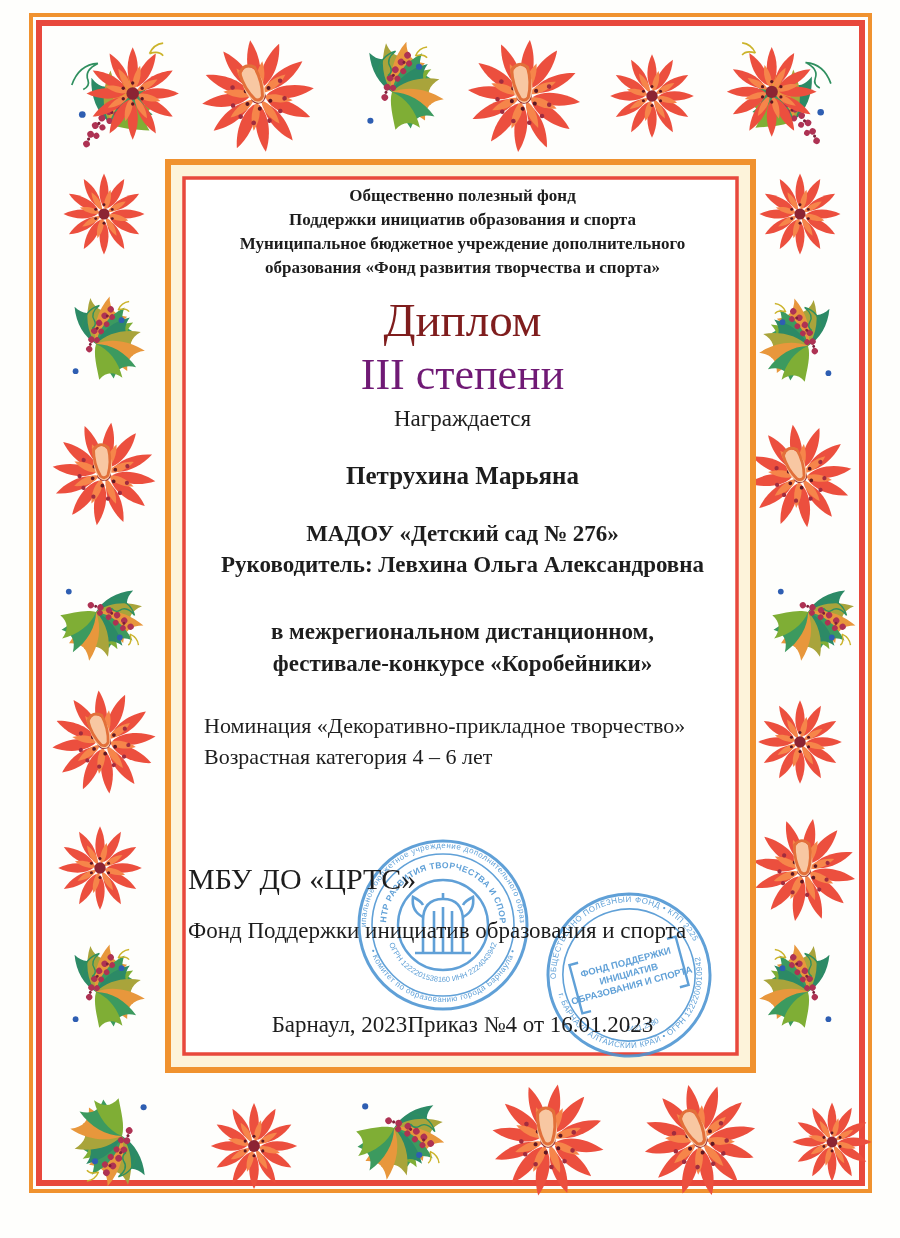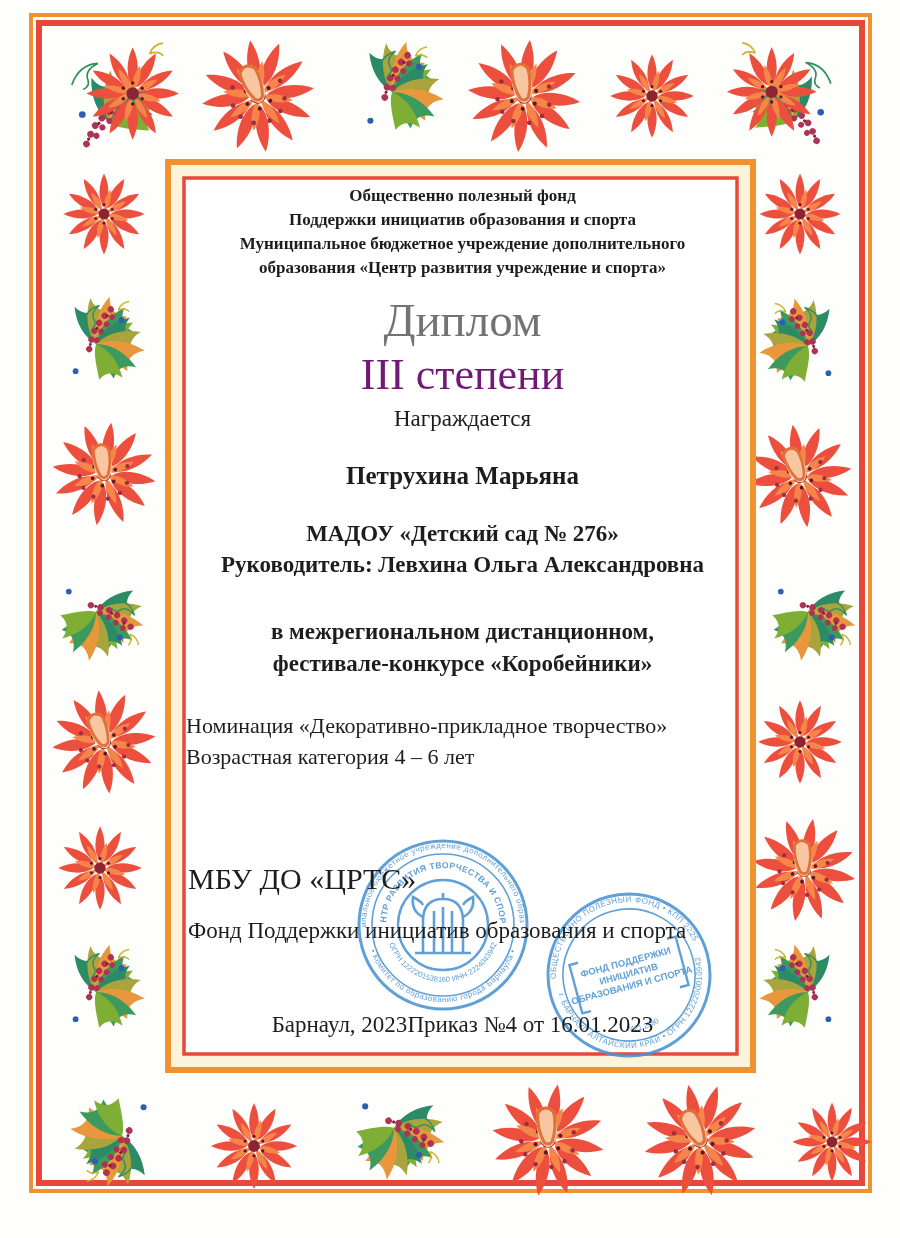--- a/index.html
+++ b/index.html
@@ -8,27 +8,27 @@
     font-family:"Liberation Serif","DejaVu Serif",serif;color:#1d1d1d;overflow:hidden;
   }
   svg{display:block;}
   .border-art{position:absolute;left:0;top:0;z-index:0;}
   
   .content{
     position:absolute;left:186px;top:178px;width:553px;height:878px;
     z-index:3;text-align:center;
   }
   .hdr{font-weight:bold;font-size:17px;line-height:24px;margin-top:6px;}
-  .title1{color:#737373;font-size:47px;line-height:52px;margin-top:14px;font-weight:400;}
+  .title1{color:#7f1d1d;font-size:47px;line-height:52px;margin-top:14px;font-weight:400;}
   .title2{color:#701a75;font-size:44px;line-height:50px;margin-top:4px;font-weight:400;}
   .awarded{font-size:23px;margin-top:6px;}
   .recipient{font-size:25px;font-weight:bold;margin-top:30px;}
   .inst{font-size:23px;font-weight:bold;line-height:31px;margin-top:28px;}
   .event{font-size:23px;font-weight:bold;line-height:32px;margin-top:36px;}
-  .nomin{font-size:22px;line-height:31px;margin-top:30px;text-align:left;padding-left:0;}
+  .nomin{font-size:22px;line-height:31px;margin-top:30px;text-align:left;padding-left:18px;}
   .issuer1{position:absolute;left:2px;top:684px;font-size:30px;text-align:left;}
   .issuer2{position:absolute;left:2px;top:740px;font-size:23px;text-align:left;white-space:nowrap;}
   .bottomrow{position:absolute;left:2px;top:834px;width:549px;display:flex;justify-content:center;font-size:23px;}
   .stamp{position:absolute;z-index:2;opacity:.88;}
   .stamp-left{left:355px;top:837px;}
   .stamp-right{left:544px;top:890px;transform:rotate(-15deg);}
   .stamp text{fill:#4b94d2;font-family:"Liberation Sans","DejaVu Sans",sans-serif;}
 </style>
 </head>
 <body>
@@ -215,21 +215,21 @@
     <text x="0" y="-10" text-anchor="middle" font-size="9.5" font-weight="bold">ФОНД ПОДДЕРЖКИ</text>
     <text x="0" y="2" text-anchor="middle" font-size="9.5" font-weight="bold">ИНИЦИАТИВ</text>
     <text x="0" y="14" text-anchor="middle" font-size="9.5" font-weight="bold">ОБРАЗОВАНИЯ И СПОРТА</text>
   </svg>
 
   <div class="content">
     <div class="hdr">
       <div>Общественно полезный фонд</div>
       <div>Поддержки инициатив образования и спорта</div>
       <div>Муниципальное бюджетное учреждение дополнительного</div>
-      <div>образования «Центр развития учреждение и спорта»</div>
+      <div>образования «Фонд развития творчества и спорта»</div>
     </div>
 
     <div class="title1">Диплом</div>
     <div class="title2">III степени</div>
     <div class="awarded">Награждается</div>
 
     <div class="recipient">Петрухина Марьяна</div>
 
     <div class="inst">
       <div>МАДОУ «Детский сад № 276»</div>

